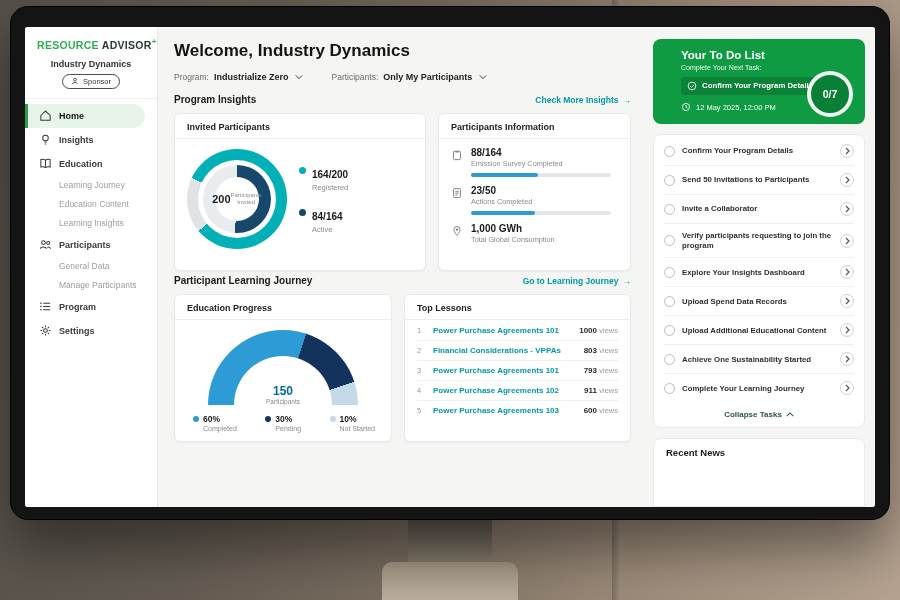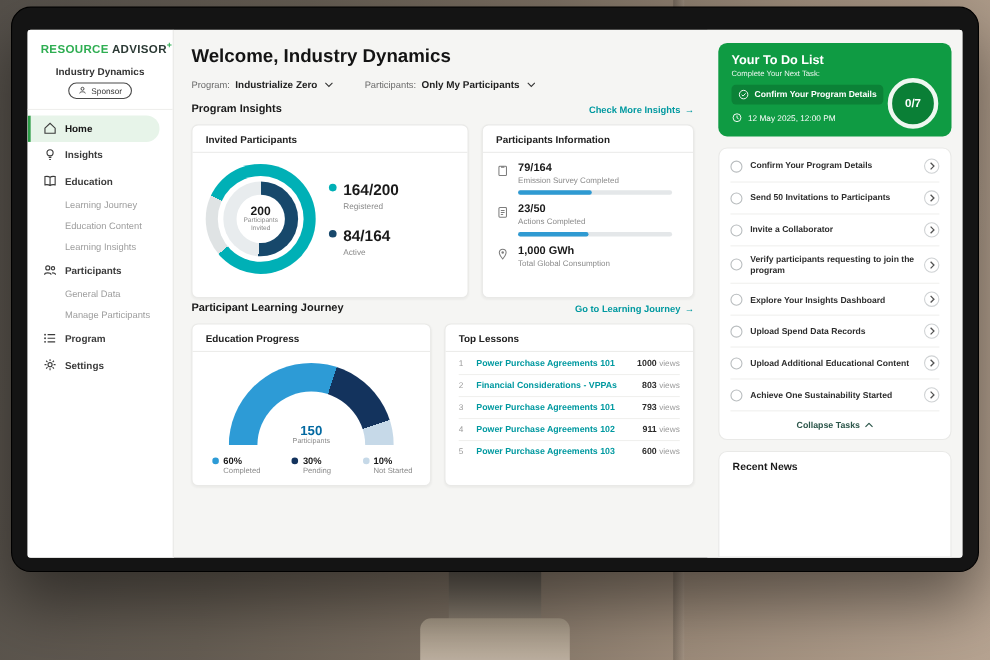--- a/index.html
+++ b/index.html
@@ -74,28 +74,28 @@
   .card-title { font-size:9px; font-weight:700; color:#222; padding:8px 12px 6px; border-bottom:1px solid #ececea; }
   
   .card-invited { width:252px; height:158px; }
   .invited-body { display:flex; align-items:center; gap:12px; padding:10px 8px 8px 12px; }
   .donut, .donut * { border-radius:50%; }
   .donut { width:100px; height:100px; min-width:100px; display:grid; place-items:center;
            background: conic-gradient(from 295deg, #00b0b6 0 82%, #dfe3e4 82% 100%); }
   .donut-gap { width:78px; height:78px; display:grid; place-items:center; background:#fff; }
   .donut-inner { width:68px; height:68px; display:grid; place-items:center;
            background: conic-gradient(from 0deg, #17486b 0 51%, #e8ecee 51% 100%); }
-  .donut-hole { width:44px; height:44px; background:#fff; display:flex; flex-direction:column;
+  .donut-hole { width:44px; height:44px; background:#fff; display:flex; 
            align-items:center; justify-content:center; text-align:center; }
   .donut-value { font-size:11px; font-weight:700; color:#1a1a1a; }
   .donut-label { font-size:6px; color:#8a8a8a; line-height:1.25; width:38px; }
   .legend-col { display:flex; flex-direction:column; gap:14px; }
   .legend-item { display:flex; gap:6px; }
   .dot { width:7px; height:7px; min-width:7px; border-radius:50%; margin-top:3px; }
-  .legend-value { font-size:14px; font-weight:700; color:#1a1a1a; }
+  .legend-value { font-size:10px; font-weight:700; color:#1a1a1a; }
   .legend-label { font-size:7.5px; color:#8a8a8a; margin-top:1px; }
   
   .card-info { flex:1; height:158px; }
   .info-body { padding:8px 12px 0; display:flex; flex-direction:column; gap:8px; }
   .stat { display:flex; gap:8px; }
   .stat-icon { width:12px; height:12px; min-width:12px; color:#7d7d7d; margin-top:2px; }
   .stat-value { font-size:10px; font-weight:700; color:#1a1a1a; }
   .stat-label { font-size:7.3px; color:#8a8a8a; margin-top:1px; }
   .bar { margin-top:5px; width:140px; height:4px; background:#e4e7e9; border-radius:2px; }
   .bar-fill { height:100%; border-radius:2px; background:#2f9ad2; }
@@ -120,21 +120,21 @@
   .card-lessons { flex:1; height:148px; }
   .lessons { padding:1px 12px 0; }
   .lesson { display:flex; align-items:center; gap:8px; padding:5px 0; border-bottom:1px solid #f0f0ee; }
   .lesson:last-child { border-bottom:none; }
   .rank { color:#9a9a9a; font-size:7.5px; width:8px; min-width:8px; }
   .lesson-title { color:#0099a0; font-weight:600; font-size:8px; flex:1; white-space:nowrap; overflow:hidden; text-overflow:ellipsis; cursor:pointer; }
   .views { font-size:8px; color:#2a2a2a; font-weight:700; white-space:nowrap; }
   .views-unit { font-size:7.5px; color:#9a9a9a; font-weight:400; }
   
   .rightbar { width:232px; min-width:232px; background:#f5f5f3; padding:12px 10px 0; display:flex; flex-direction:column; gap:10px; }
-  .todo-card { position:relative; background:#0f9b43; border-radius:8px; color:#fff; padding:10px 12px 12px; }
+  .todo-card { position:relative; background:#0f9b43; border-radius:8px; color:#fff; padding:10px 28px 12px; }
   .todo-title { font-size:11.5px; font-weight:700; margin-bottom:3px; }
   .todo-sub { font-size:7px; opacity:.92; margin-bottom:6px; }
   .todo-next { display:flex; align-items:center; gap:5px; background:rgba(0,40,12,.22); border-radius:4px;
                padding:4px 6px; font-size:7.8px; font-weight:700; width:fit-content; max-width:148px; line-height:1.2; }
   .todo-next-icon, .todo-clock-icon { width:10px; height:10px; min-width:10px; display:inline-flex; }
   .todo-due { display:flex; align-items:center; gap:5px; font-size:7.5px; margin-top:7px; }
   .todo-progress { position:absolute; right:12px; top:32px; width:46px; height:46px; border-radius:50%;
                    background:#0a7f36; border:4px solid #eef7f0; display:grid; place-items:center;
                    font-size:10.5px; font-weight:700; }
   .tasks-card { background:#fff; border:1px solid #e9e9e7; border-radius:8px; padding:2px 10px 4px; }
@@ -321,21 +321,21 @@
           <div class="card-title">Participants Information</div>
           <div class="info-body">
             <div class="stat">
               <span class="stat-icon">
                   <svg viewBox="0 0 14 14">
                     <rect x="3" y="2.6" width="8" height="9.8" rx="1" fill="none" stroke="currentColor" stroke-width="1.1"></rect>
                     <path d="M5.2 2.6h3.6v1.5H5.2z" fill="currentColor"></path>
                   </svg>
                 </span>
               <span>
-                <div class="stat-value">79/164</div>
+                <div class="stat-value">88/164</div>
                 <div class="stat-label">Emission Survey Completed</div>
                 <div class="bar">
                     <div class="bar-fill fill-48"></div>
                   </div>
               </span>
             </div>
             <div class="stat">
               <span class="stat-icon">
                   <svg viewBox="0 0 14 14">
                     <rect x="3" y="1.9" width="8" height="10.3" rx="1" fill="none" stroke="currentColor" stroke-width="1.1"></rect>
@@ -535,20 +535,29 @@
         </div>
         <div class="task-row">
           <span class="task-check"></span>
           <span class="task-label">Achieve One Sustainability Started</span>
           <span class="task-go">
               <svg viewBox="0 0 5 8">
                 <path d="M1 1l3 3-3 3" fill="none" stroke="currentColor" stroke-width="1.2"></path>
               </svg>
             </span>
         </div>
+        <div class="task-row" style="border-bottom:none">
+          <span class="task-check"></span>
+          <span class="task-label">Complete Your Learning Journey</span>
+          <span class="task-go">
+              <svg viewBox="0 0 5 8">
+                <path d="M1 1l3 3-3 3" fill="none" stroke="currentColor" stroke-width="1.2"></path>
+              </svg>
+            </span>
+        </div>
         <div class="collapse">
           <span>Collapse Tasks</span>
           <span class="caret-up">
               <svg viewBox="0 0 10 6">
                 <path d="M1 5l4-4 4 4" fill="none" stroke="currentColor" stroke-width="1.3"></path>
               </svg>
             </span>
         </div>
       </div>
 

